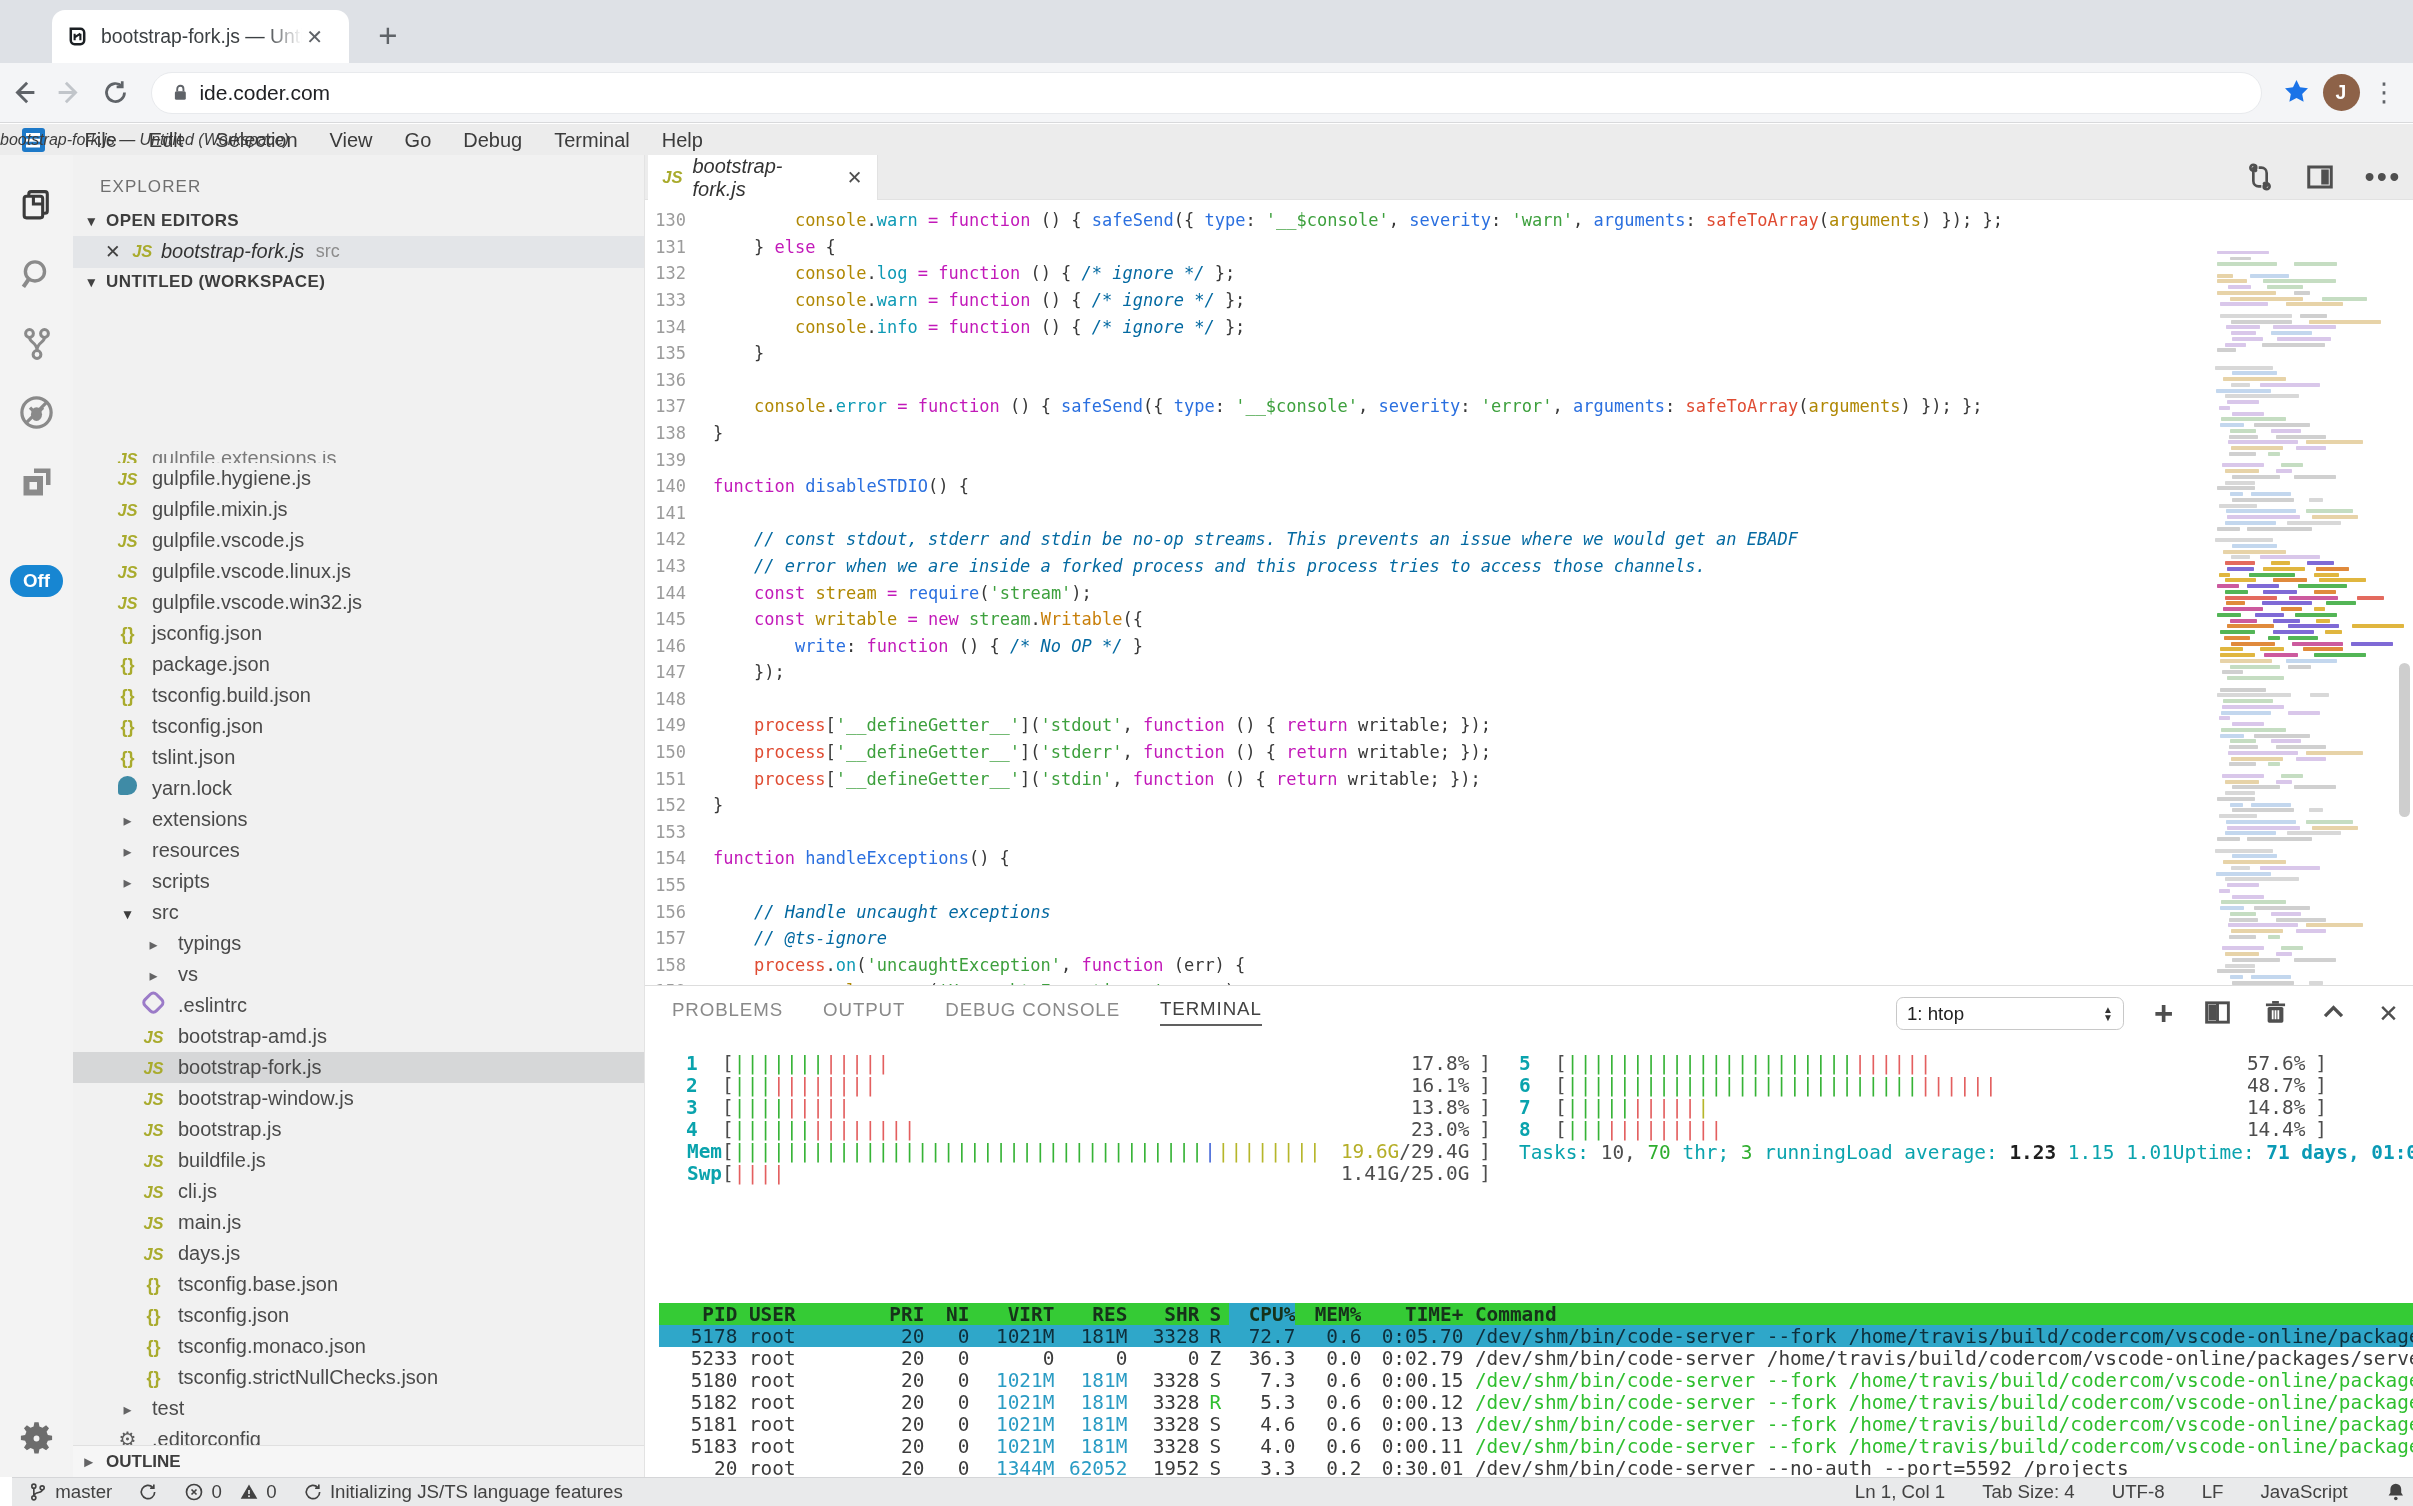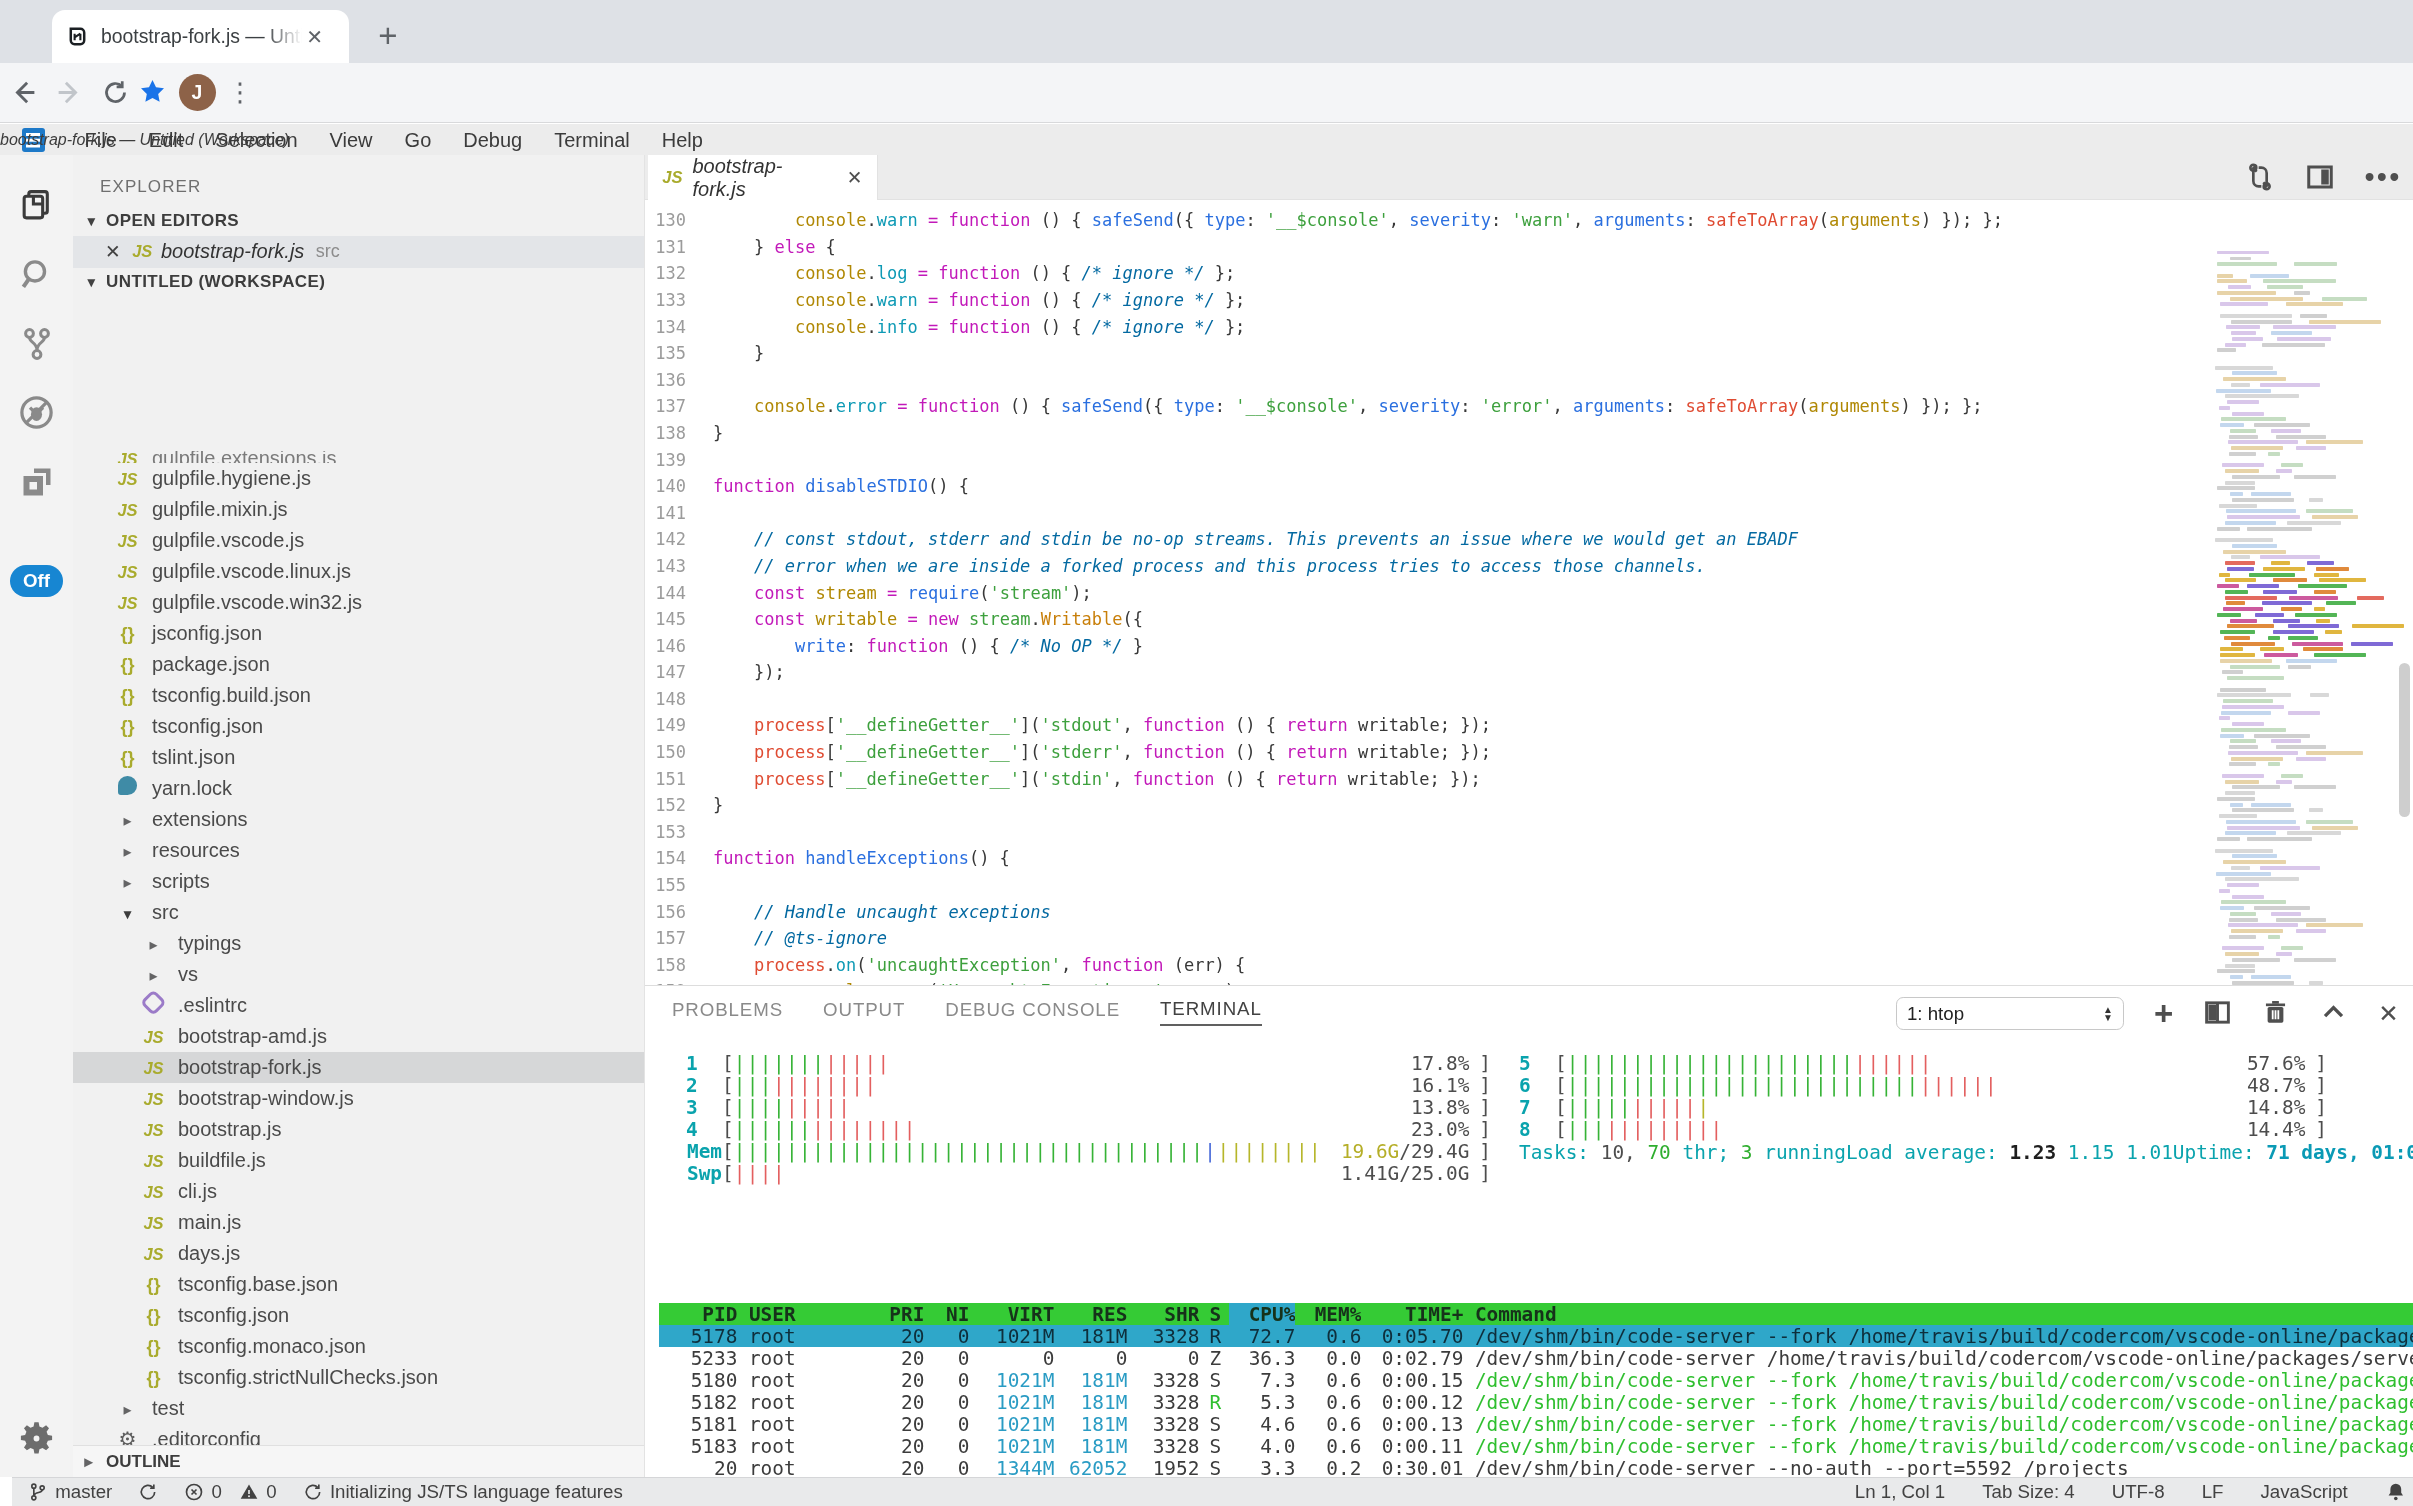--- a/index.html
+++ b/index.html
@@ -164,20 +164,27 @@
     <span class="navbtn">
       <svg class="sicon" width="29" height="29" viewBox="0 0 24 24" style="margin:auto">
           <path d="M9 4 L17 12 L9 20 M17 12 H3" stroke="#c1c5ca" stroke-width="2.4" fill="none"></path>
         </svg>
       </span>
     <span class="navbtn">
       <svg class="sicon" width="27" height="27" viewBox="0 0 24 24" style="margin:auto">
           <path d="M20 12 a8 8 0 1 1 -2.3 -5.6 M18 2 v5 h-5" stroke="#5f6368" stroke-width="2.4" fill="none"></path>
         </svg>
       </span>
+    <div class="urlpill">
+      <svg width="18.7" height="21.6" viewBox="0 0 24 24">
+          <rect x="5" y="10" width="14" height="11" rx="2" fill="#5f6368"></rect>
+          <path d="M8 10 V7 a4 4 0 0 1 8 0 v3" stroke="#5f6368" stroke-width="2.4" fill="none"></path>
+        </svg>
+      <span class="urltext">ide.coder.com</span>
+    </div>
     <span>
       <svg width="29" height="29" viewBox="0 0 24 24">
           <path d="M12 2.5 l2.9 6 6.6.9 -4.8 4.6 1.2 6.5 -5.9 -3.1 -5.9 3.1 1.2 -6.5 -4.8 -4.6 6.6 -.9 z" fill="#1a73e8"></path>
         </svg></span>
     <div class="avatar">J</div>
     <span class="dots3">⋮</span>
   </div>
 
   <div class="menubar">
     <div class="vslogo"></div>

